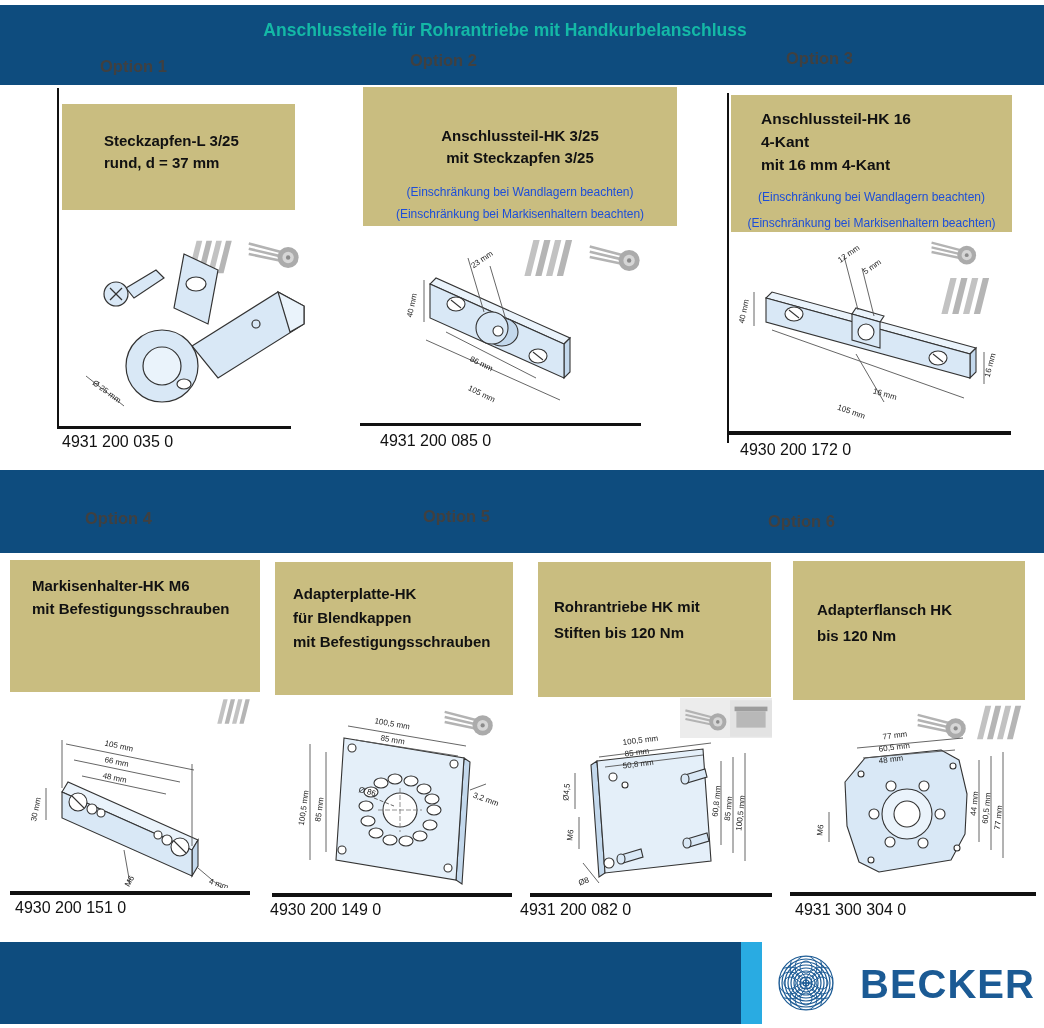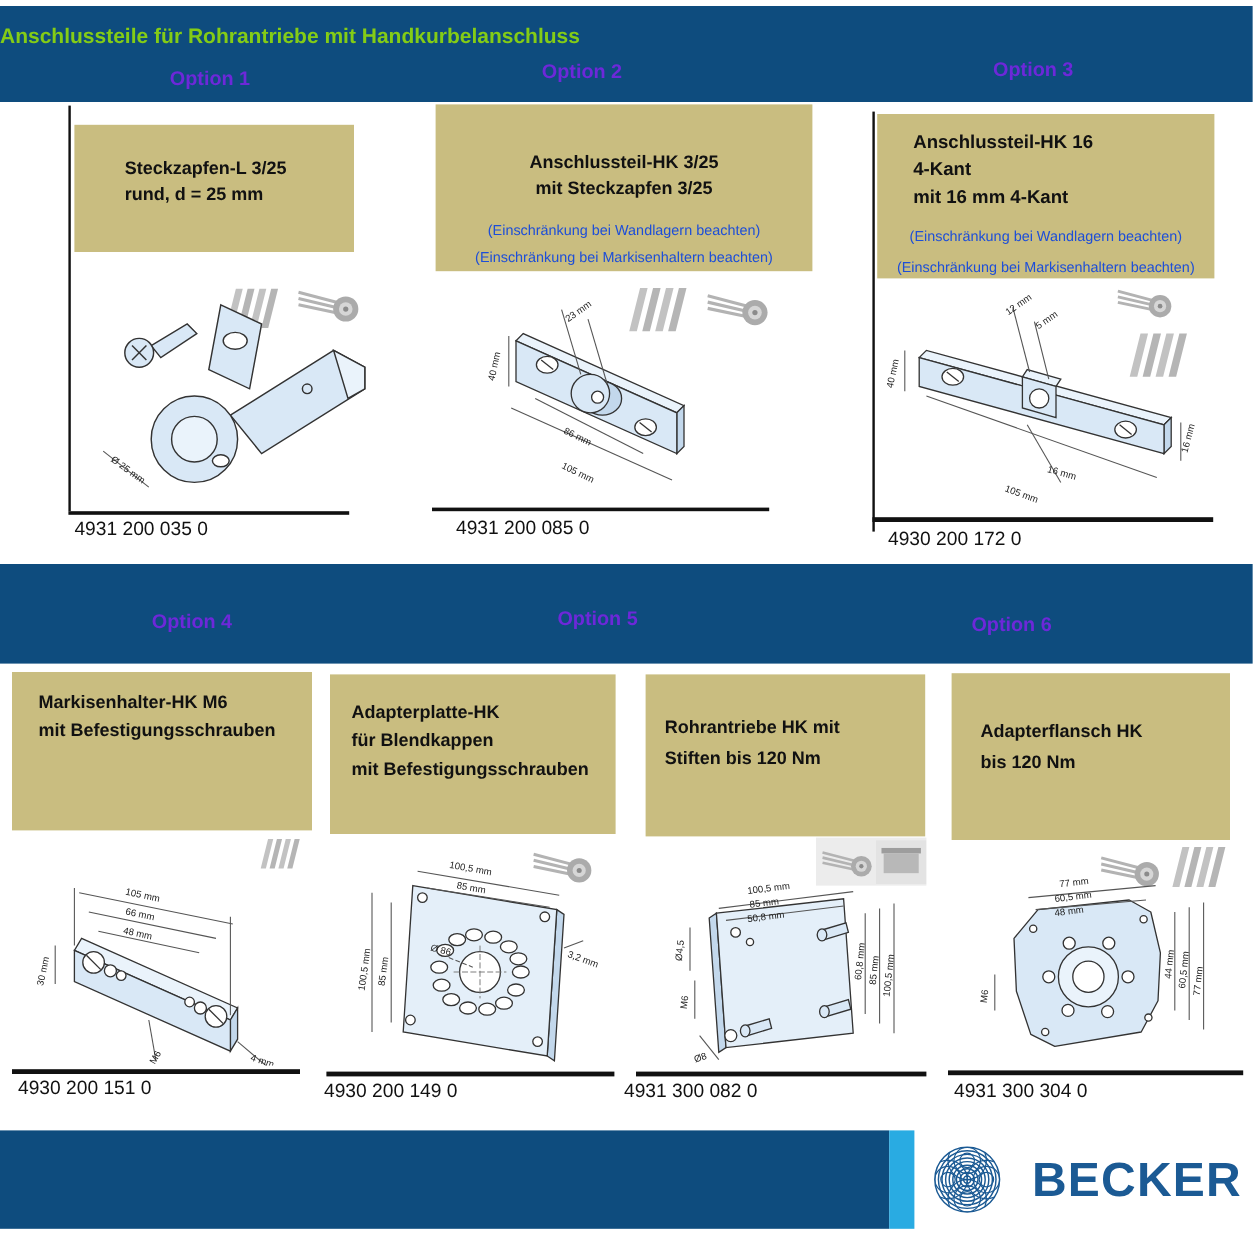--- a/index.html
+++ b/index.html
@@ -4,23 +4,23 @@
 <style>
   html,body{margin:0;padding:0;}
   body{
     width:1044px;height:1028px;position:relative;overflow:hidden;
     background:#fff;font-family:"Liberation Sans",sans-serif;color:#111;
   }
   
   .band{position:absolute;left:0;width:1044px;background:#0e4c7e;}
   .band1{top:5px;height:80px;}
   .band2{top:470px;height:83px;}
-  .main-title{position:absolute;left:0;top:15px;width:1010px;
-    color:#84cc16;font-size:17.5px;font-weight:bold;}
-  .opt{position:absolute;width:150px;text-align:center;color:#6d28d9;
+  .main-title{position:absolute;left:0;top:15px;width:1010px;text-align:center;
+    color:#14b8a6;font-size:17.5px;font-weight:bold;}
+  .opt{position:absolute;width:150px;text-align:left;color:#404040;
     font-size:16.5px;font-weight:bold;}
   
   .khaki{position:absolute;background:#c9bd80;box-sizing:border-box;}
   .tl{font-size:15px;font-weight:bold;line-height:22px;}
   .note{font-size:12px;color:#1d4ed8;line-height:26px;}
   
   .sep{position:absolute;background:#111;}
   .vline{position:absolute;background:#111;width:2px;}
   .pnum{position:absolute;font-size:16px;font-weight:normal;}
   
@@ -42,21 +42,21 @@
 <div class="band band1">
   <div class="main-title">Anschlussteile für Rohrantriebe mit Handkurbelanschluss</div>
 </div>
 <div class="opt" style="left:100px;top:57px;">Option 1</div>
 <div class="opt" style="left:410px;top:51px;">Option 2</div>
 <div class="opt" style="left:786px;top:49px;">Option 3</div>
 
 <div class="vline" style="left:57px;top:88px;height:338px;"></div>
 <div class="khaki" style="left:62px;top:104px;width:233px;height:106px;padding:26px 16px 0 42px;">
   <div class="tl">Steckzapfen-L 3/25</div>
-  <div class="tl">rund, d = 25 mm</div>
+  <div class="tl">rund, d = 37 mm</div>
 </div>
 <div class="icon" style="left:183px;top:239px;width:50px;height:36px;">
   <svg viewBox="0 0 60 44">
       <polygon points="6,42 16,2 23,2 13,42" fill="#c2c2c2"></polygon>
       <polygon points="18,42 28,2 35,2 25,42" fill="#b5b5b5"></polygon>
       <polygon points="30,42 40,2 47,2 37,42" fill="#c2c2c2"></polygon>
       <polygon points="42,42 52,2 59,2 49,42" fill="#b5b5b5"></polygon>
     </svg>
 </div>
 <div class="icon" style="left:247px;top:233px;width:56px;height:42px;">
@@ -373,21 +373,21 @@
   <text class="dim" transform="rotate(-7 102 22)" x="90" y="22">85 mm</text>
   <text class="dim" transform="rotate(-7 100 34)" x="88" y="34">50,8 mm</text>
   <text class="dim" transform="rotate(-84 184 70)" x="170" y="70">60,8 mm</text>
   <text class="dim" transform="rotate(-84 196 76)" x="184" y="76">85 mm</text>
   <text class="dim" transform="rotate(-84 208 82)" x="192" y="82">100,5 mm</text>
   <text class="dim" transform="rotate(-84 34 60)" x="26" y="60">Ø4,5</text>
   <text class="dim" transform="rotate(-84 38 102)" x="32" y="102">M6</text>
   <text class="dim" transform="rotate(-18 52 150)" x="44" y="150">Ø8</text>
 </svg>
 <div class="sep" style="left:530px;top:893px;width:242px;height:4px;"></div>
-<div class="pnum" style="left:520px;top:901px;width:180px;">4931 300 082 0</div>
+<div class="pnum" style="left:520px;top:901px;width:180px;">4931 200 082 0</div>
 
 <div class="khaki" style="left:793px;top:561px;width:232px;height:139px;padding:36px 0 0 24px;">
   <div class="tl" style="line-height:26px;">Adapterflansch HK</div>
   <div class="tl" style="line-height:26px;">bis 120 Nm</div>
 </div>
 <div class="icon" style="left:916px;top:704px;width:54px;height:42px;">
   <svg viewBox="0 0 64 44">
       <g stroke="#b3b3b3" stroke-width="3">
         <line x1="2" y1="10" x2="40" y2="20"></line>
         <line x1="2" y1="16" x2="40" y2="25"></line>

